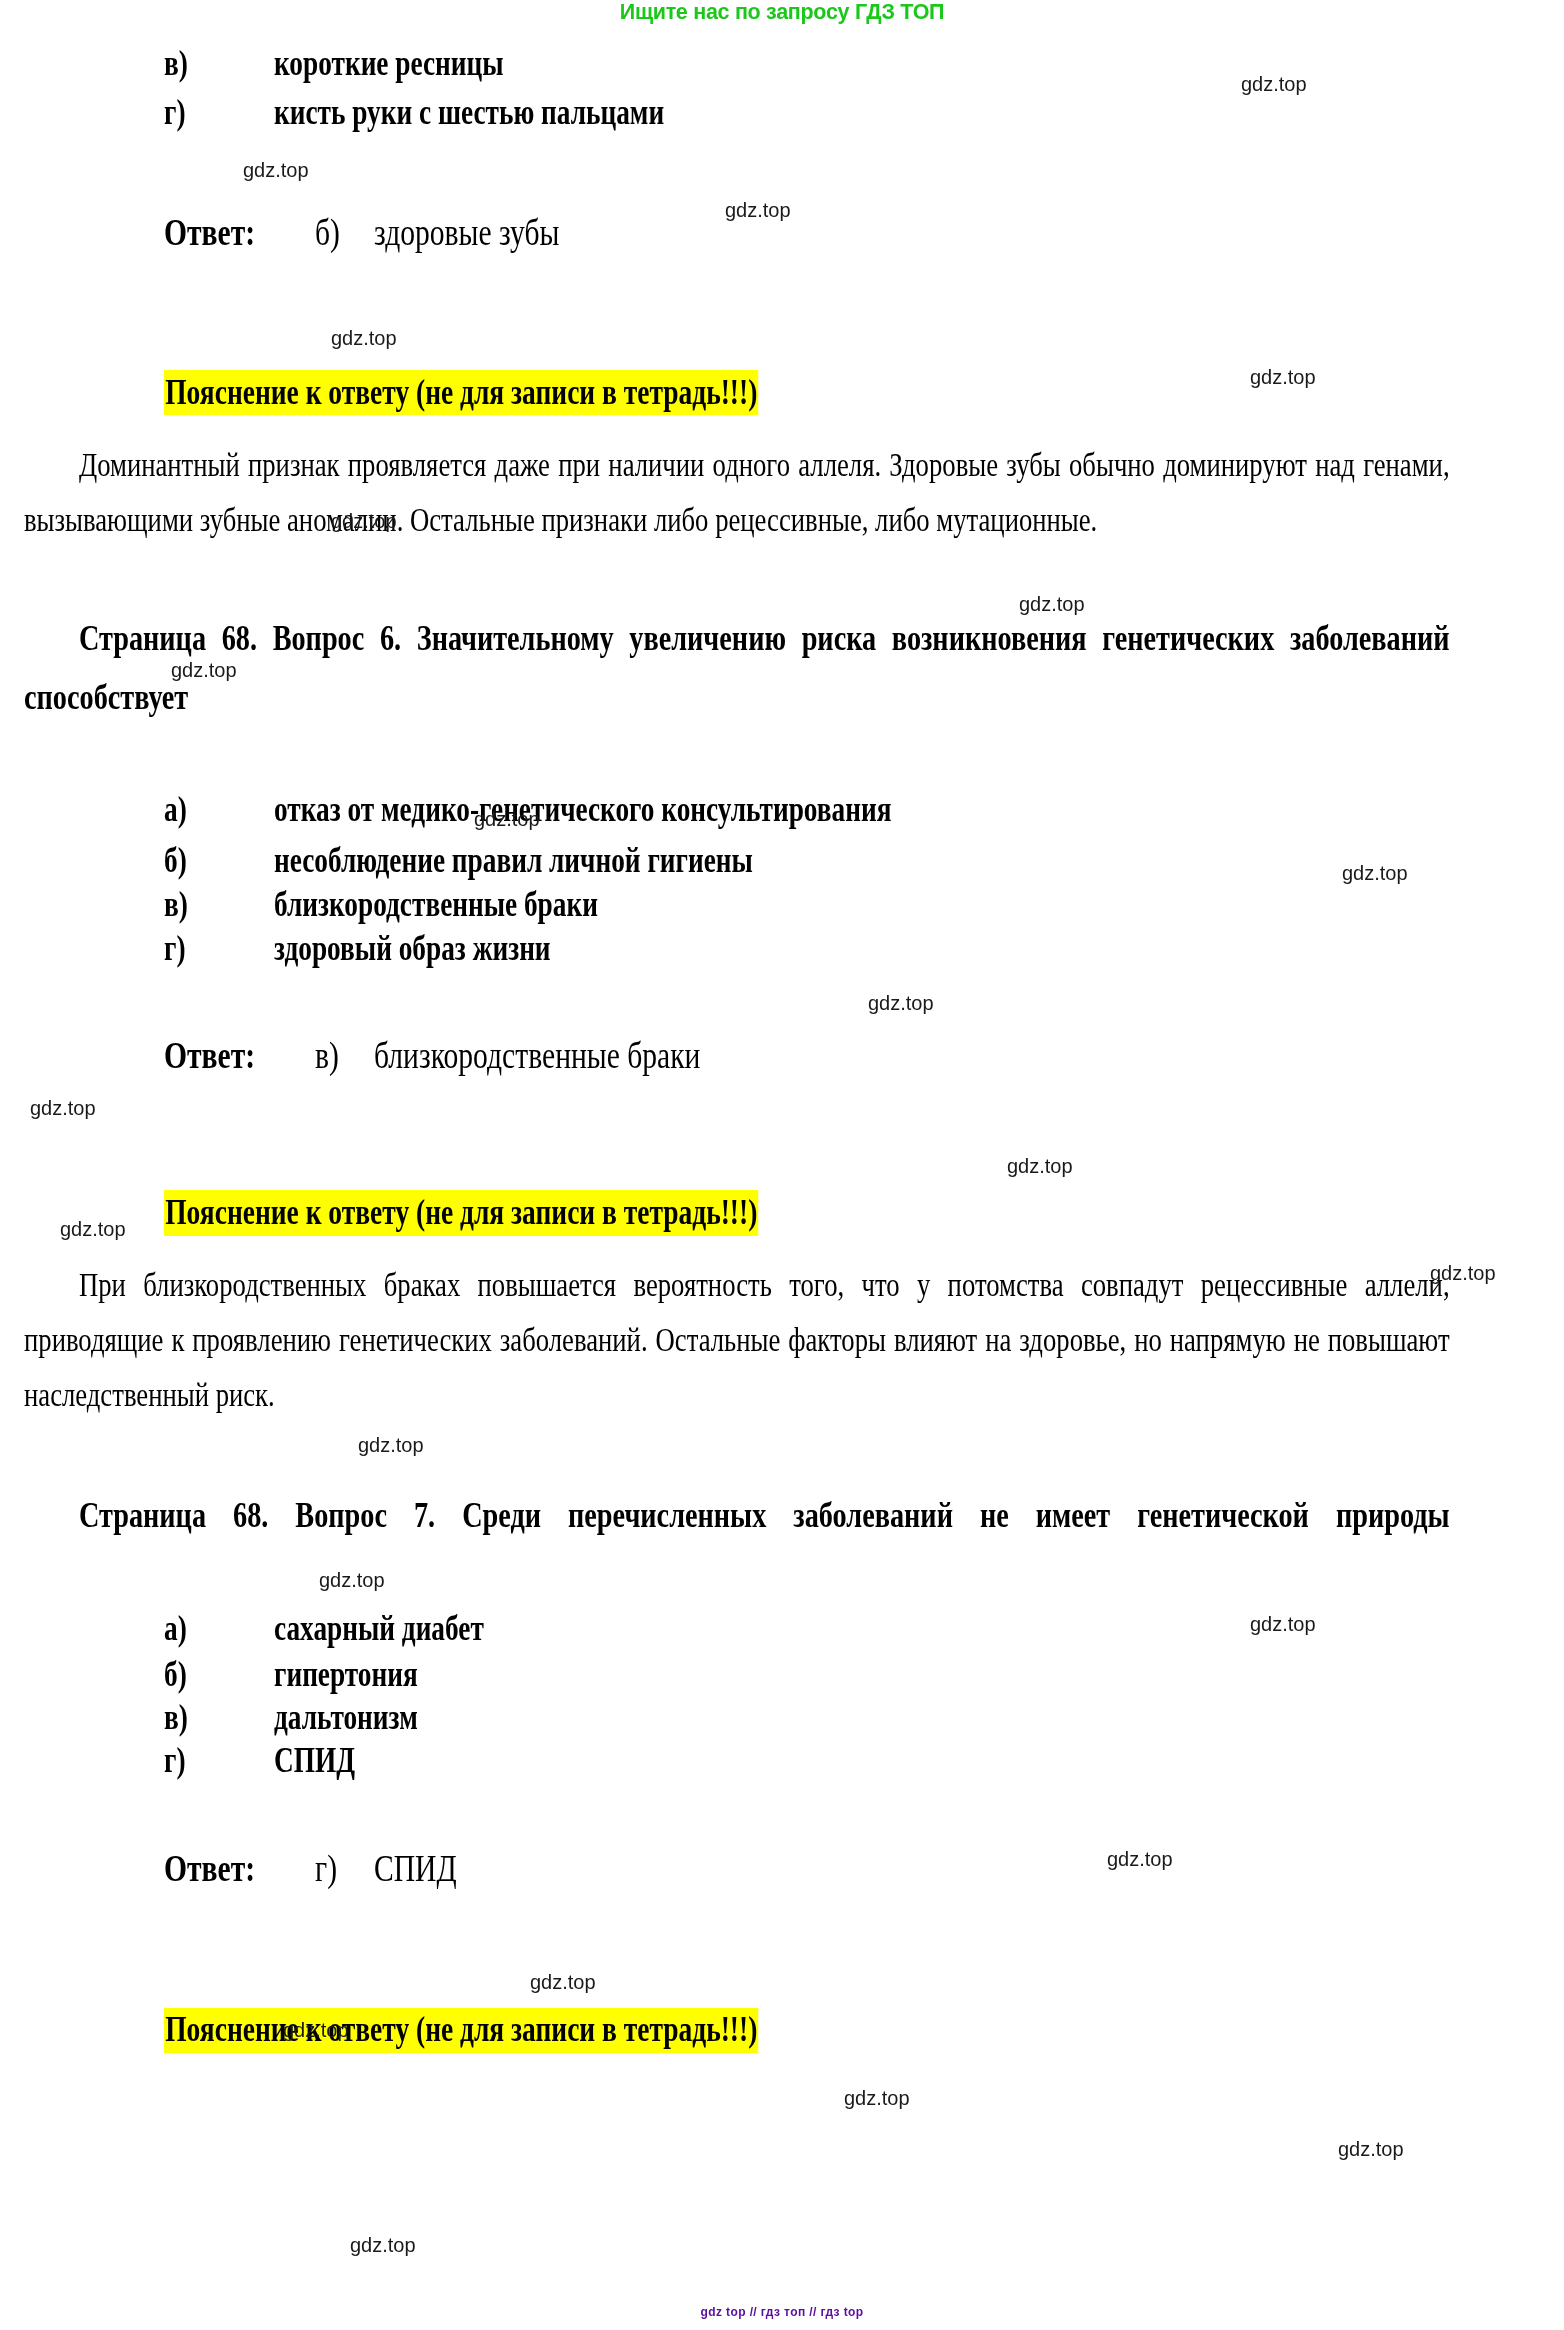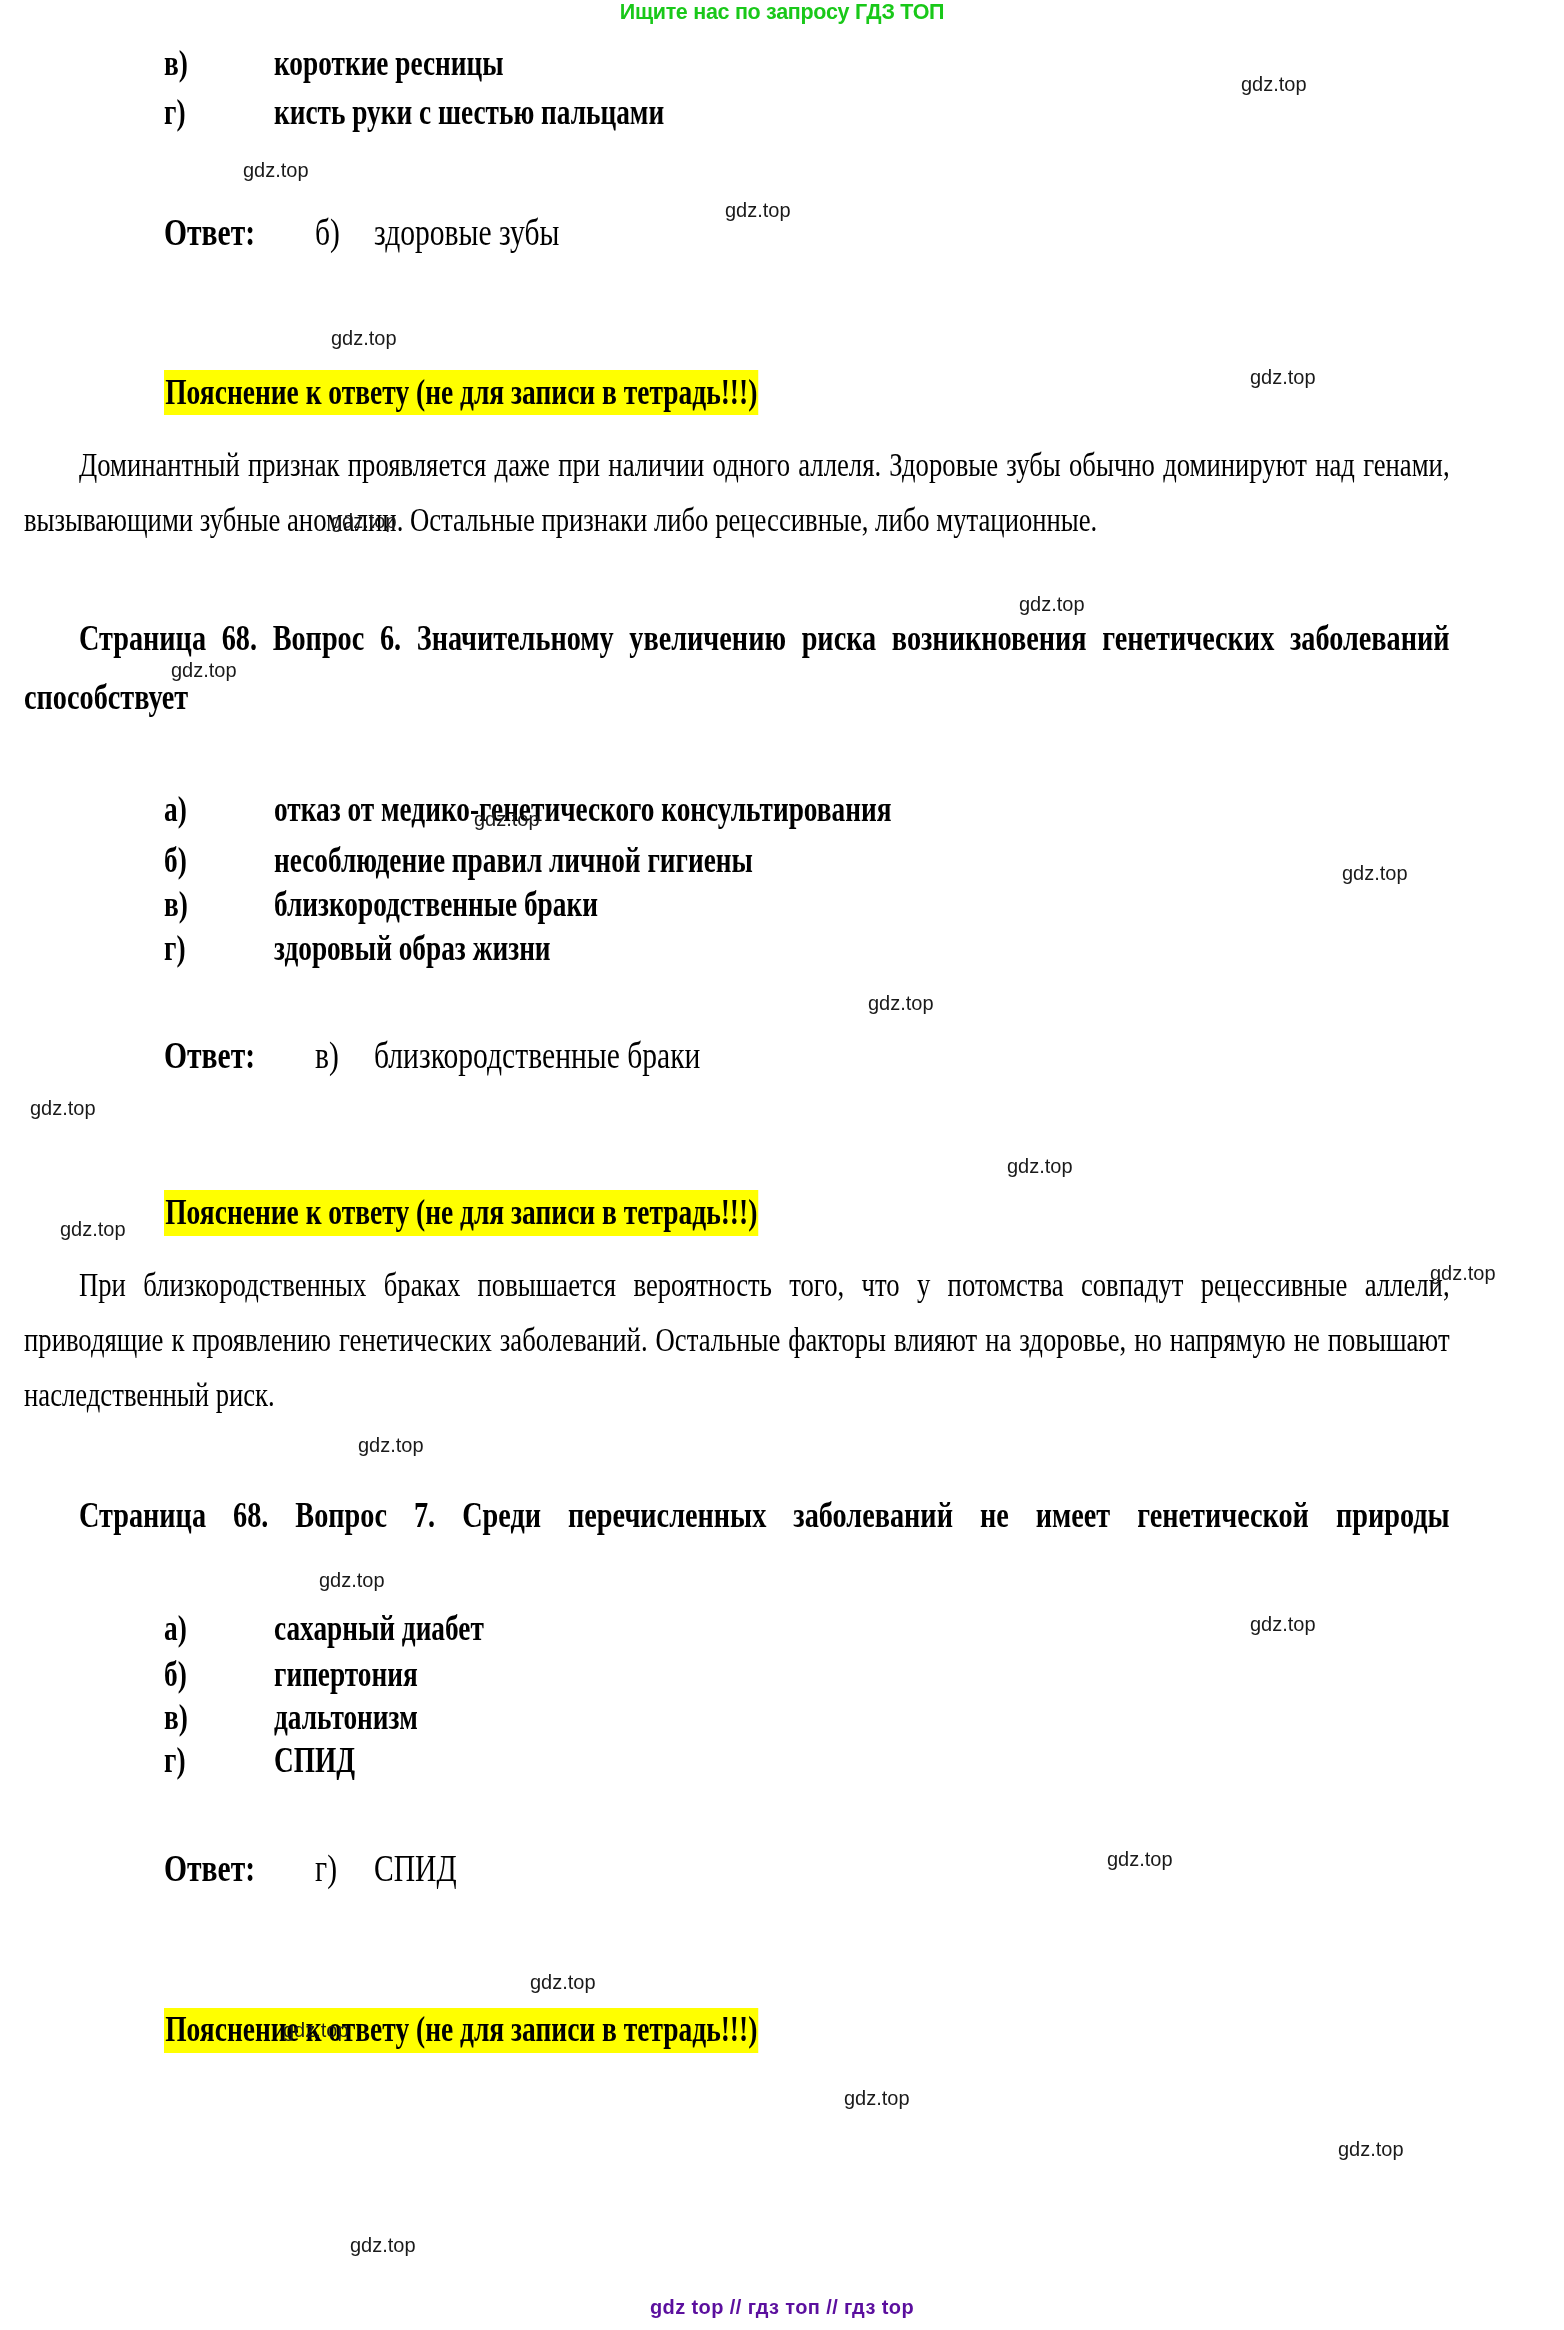--- a/index.html
+++ b/index.html
@@ -35,21 +35,21 @@
   }
 
   
   .site-footer {
     position: absolute;
     bottom: 11px;
     left: 0;
     width: 100%;
     text-align: center;
     font-family: "Liberation Sans", sans-serif;
-    font-size: 20px;
+    font-size: 12px;
     font-weight: 700;
     color: #5b0f9e;
     letter-spacing: 0.4px;
     white-space: nowrap;
   }
 
   
   .content {
     position: absolute;
     left: 24px;

